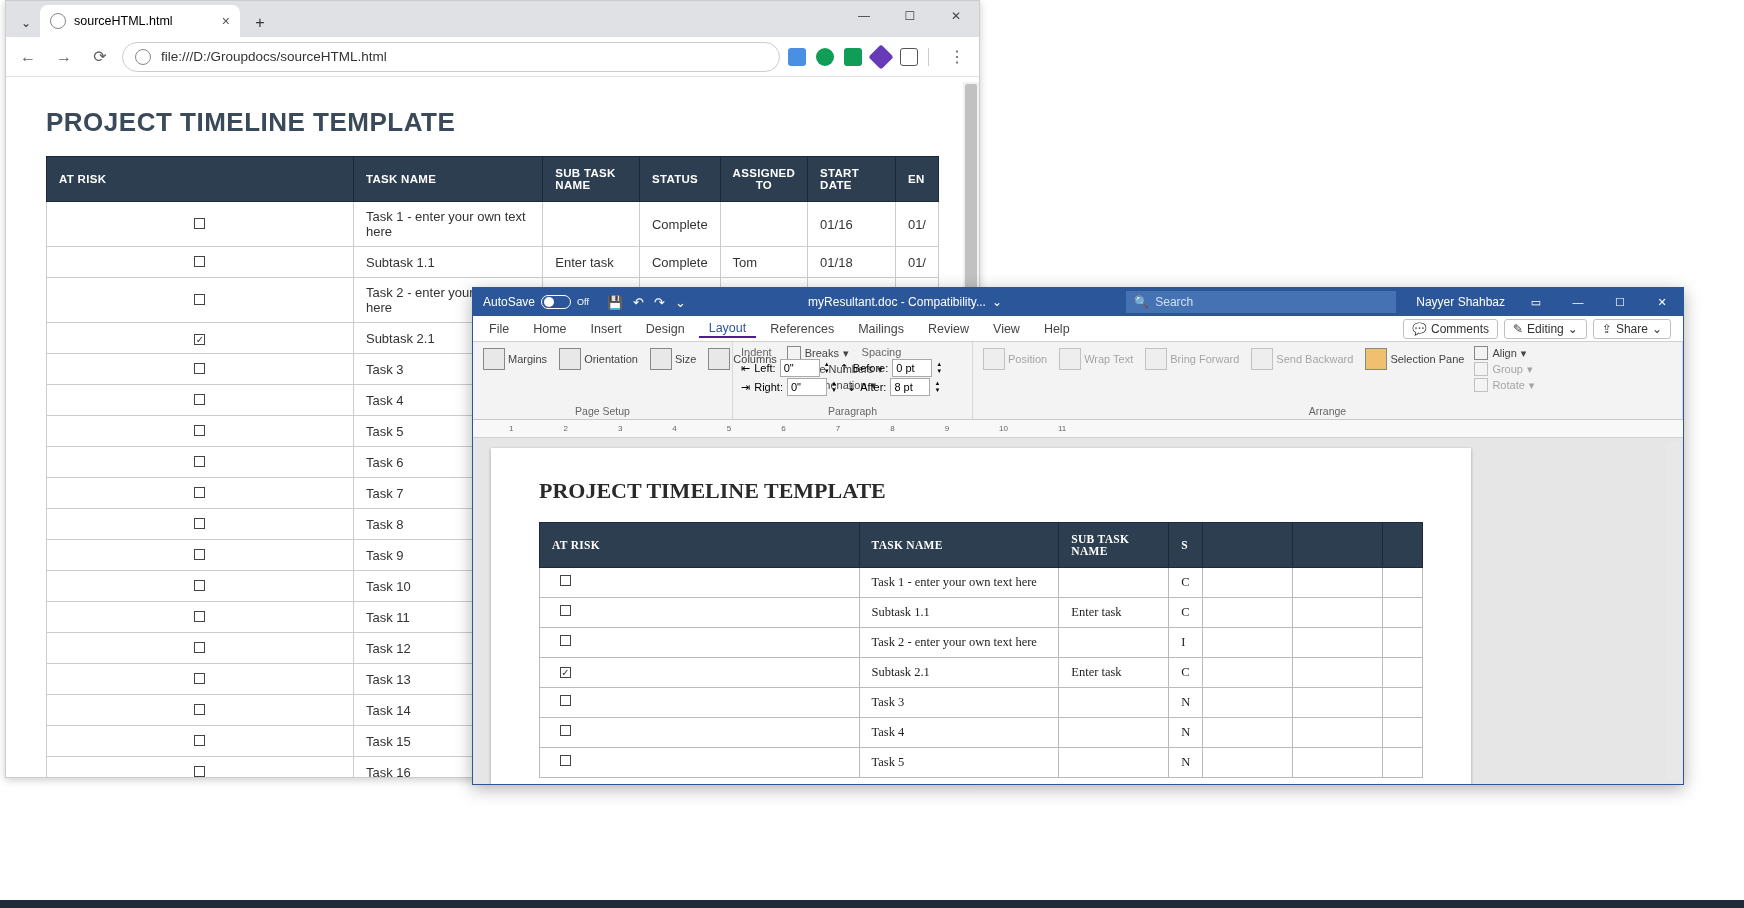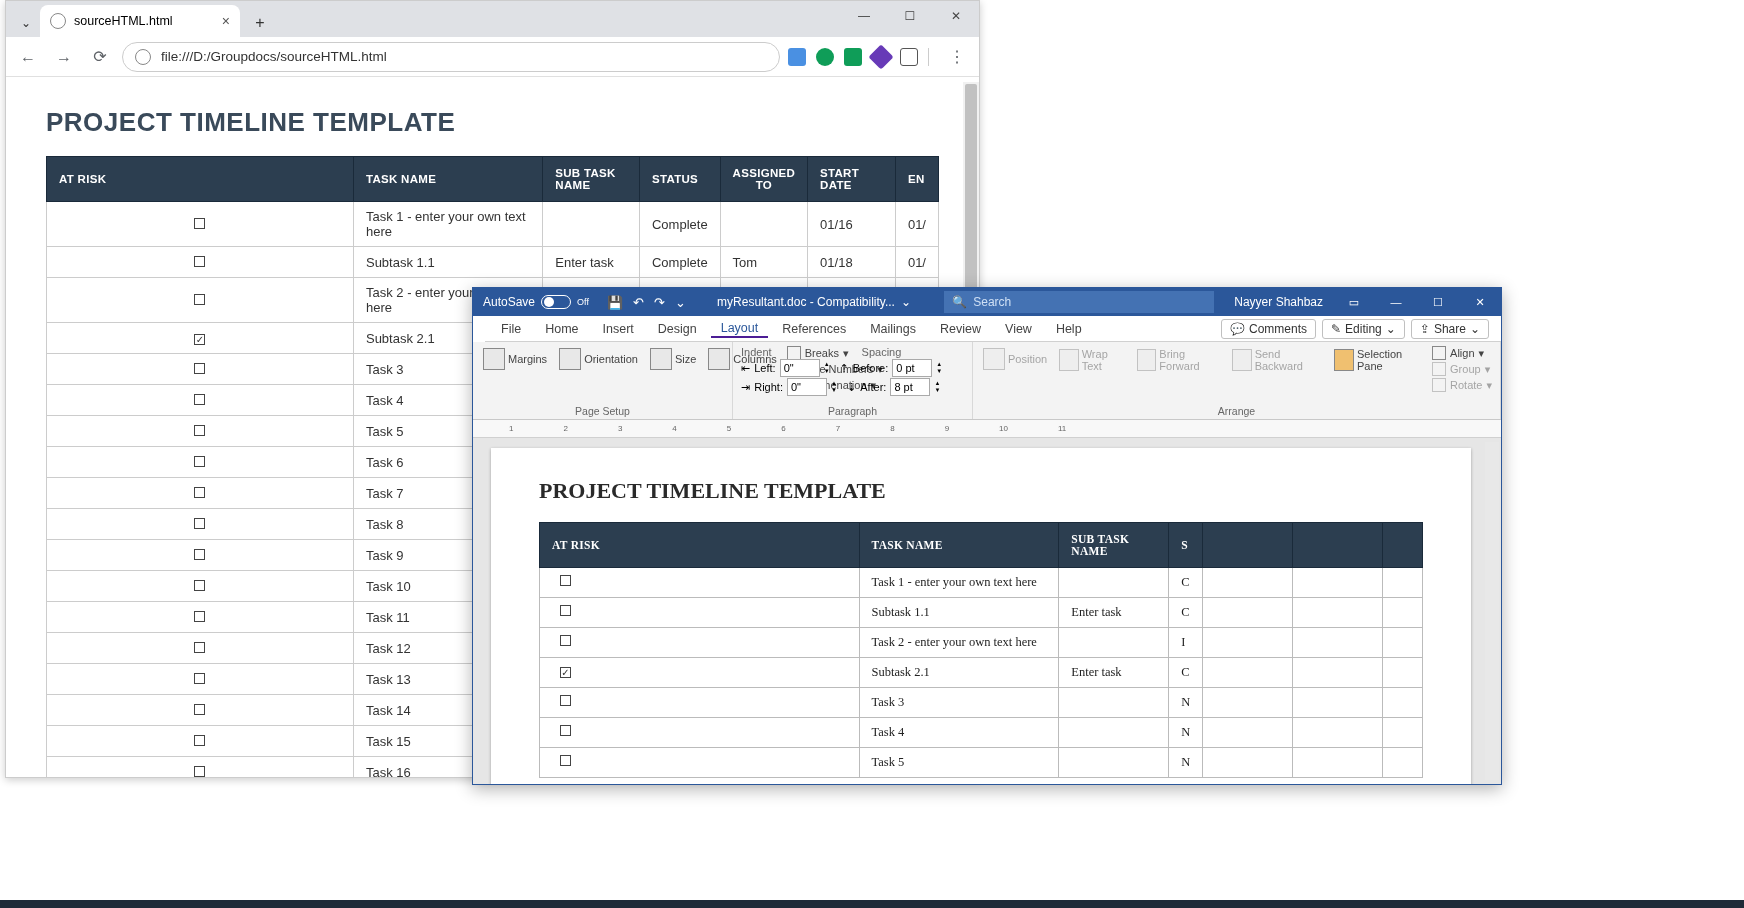--- a/index.html
+++ b/index.html
@@ -32,34 +32,34 @@
   .proj-table th { background: #2c3e50; color: #fff; font-weight: 700; font-size: 11.5px; padding: 10px 12px; text-align: left; border: 1px solid #1a2a3a; letter-spacing:0.3px; }
   .proj-table td { border: 1px solid #ccc; padding: 7px 12px; color: #333; height:31px; }
   .proj-table td.checkbox-cell { text-align:center; }
   .checkbox-icon { display:inline-block; width:11px; height:11px; border:1.5px solid #444; }
   .checkbox-icon.checked::after { content:"✓"; display:block; font-size:10px; line-height:9px; text-align:center; color:#333; }
   .chrome-scrollbar { position:absolute; right:0; top:5px; width:16px; height:calc(100% - 10px); background:#f1f1f1; }
   .chrome-scrollthumb { position:absolute; left:2px; width:12px; background:#c1c1c1; border-radius:2px; }
 
   
   .word-window {
-    position: absolute; left: 472px; top: 287px; width: 1030px; height: 498px;
+    position: absolute; left: 472px; top: 287px; width: 1212px; height: 498px;
     background: #fff; border: 1px solid #2b579a; box-shadow: 0 4px 16px rgba(0,0,0,0.3);
   }
   .word-titlebar { height: 28px; background: #2b579a; color:#fff; display:flex; align-items:center; font-size:12px; }
   .word-autosave { display:flex; align-items:center; gap:6px; padding:0 10px; }
   .autosave-toggle { width:30px; height:14px; border:1px solid #fff; border-radius:7px; display:flex; align-items:center; padding:0 2px; }
   .autosave-knob { width:10px; height:10px; background:#fff; border-radius:50%; }
   .word-qat { display:flex; gap:10px; padding:0 8px; color:#fff; font-size:13px; }
   .word-title-center { flex:1; text-align:center; display:flex; align-items:center; justify-content:center; gap:6px; }
   .word-search { width:270px; height:22px; background:#4472b3; display:flex; align-items:center; padding:0 8px; color:#cfe0f5; font-size:12px; gap:6px; margin:0 10px; }
   .word-user { padding:0 10px; }
   .word-winbtns { display:flex; }
   .word-winbtn { width:42px; height:28px; display:flex; align-items:center; justify-content:center; color:#fff; font-size:11px; }
-  .word-ribbon-tabs { height:26px; background:#fff; display:flex; align-items:center; padding:0 6px; font-size:12.5px; gap:4px; border-bottom:1px solid #d0d0d0;margin-left:12px; }
+  .word-ribbon-tabs { height:26px; background:#fff; display:flex; align-items:center; padding:0 6px; font-size:12.5px; gap:4px; border-bottom:1px solid #d0d0d0; }
   .ribbon-tab { padding:2px 10px; color:#444; }
   .ribbon-tab.active { border-bottom:2px solid #4c1d95; color:#2b579a; padding-bottom:1px; }
   .ribbon-right { margin-left:auto; display:flex; gap:6px; padding-right:6px; }
   .ribbon-btn { border:1px solid #c0c0c0; border-radius:3px; padding:2px 8px; font-size:12px; color:#333; display:flex; align-items:center; gap:4px; }
   .word-ribbon { height:78px; background:#f3f3f3; border-bottom:1px solid #c8c8c8; display:flex; font-size:11px; }
   .ribbon-group { border-right:1px solid #d8d8d8; padding:4px 8px 2px 8px; display:flex; flex-direction:column; justify-content:space-between; }
   .ribbon-group-label { text-align:center; color:#666; font-size:10.5px; padding-top:2px; }
   .ribbon-items { display:flex; gap:8px; flex:1; align-items:flex-start; }
   .ribbon-bigbtn { display:flex; flex-direction:row; align-items:center; gap:3px; padding:2px 2px; color:#444; }
   .ribbon-bigicon { width:22px; height:22px; border:1px solid #888; background:#e8e8e8; }

